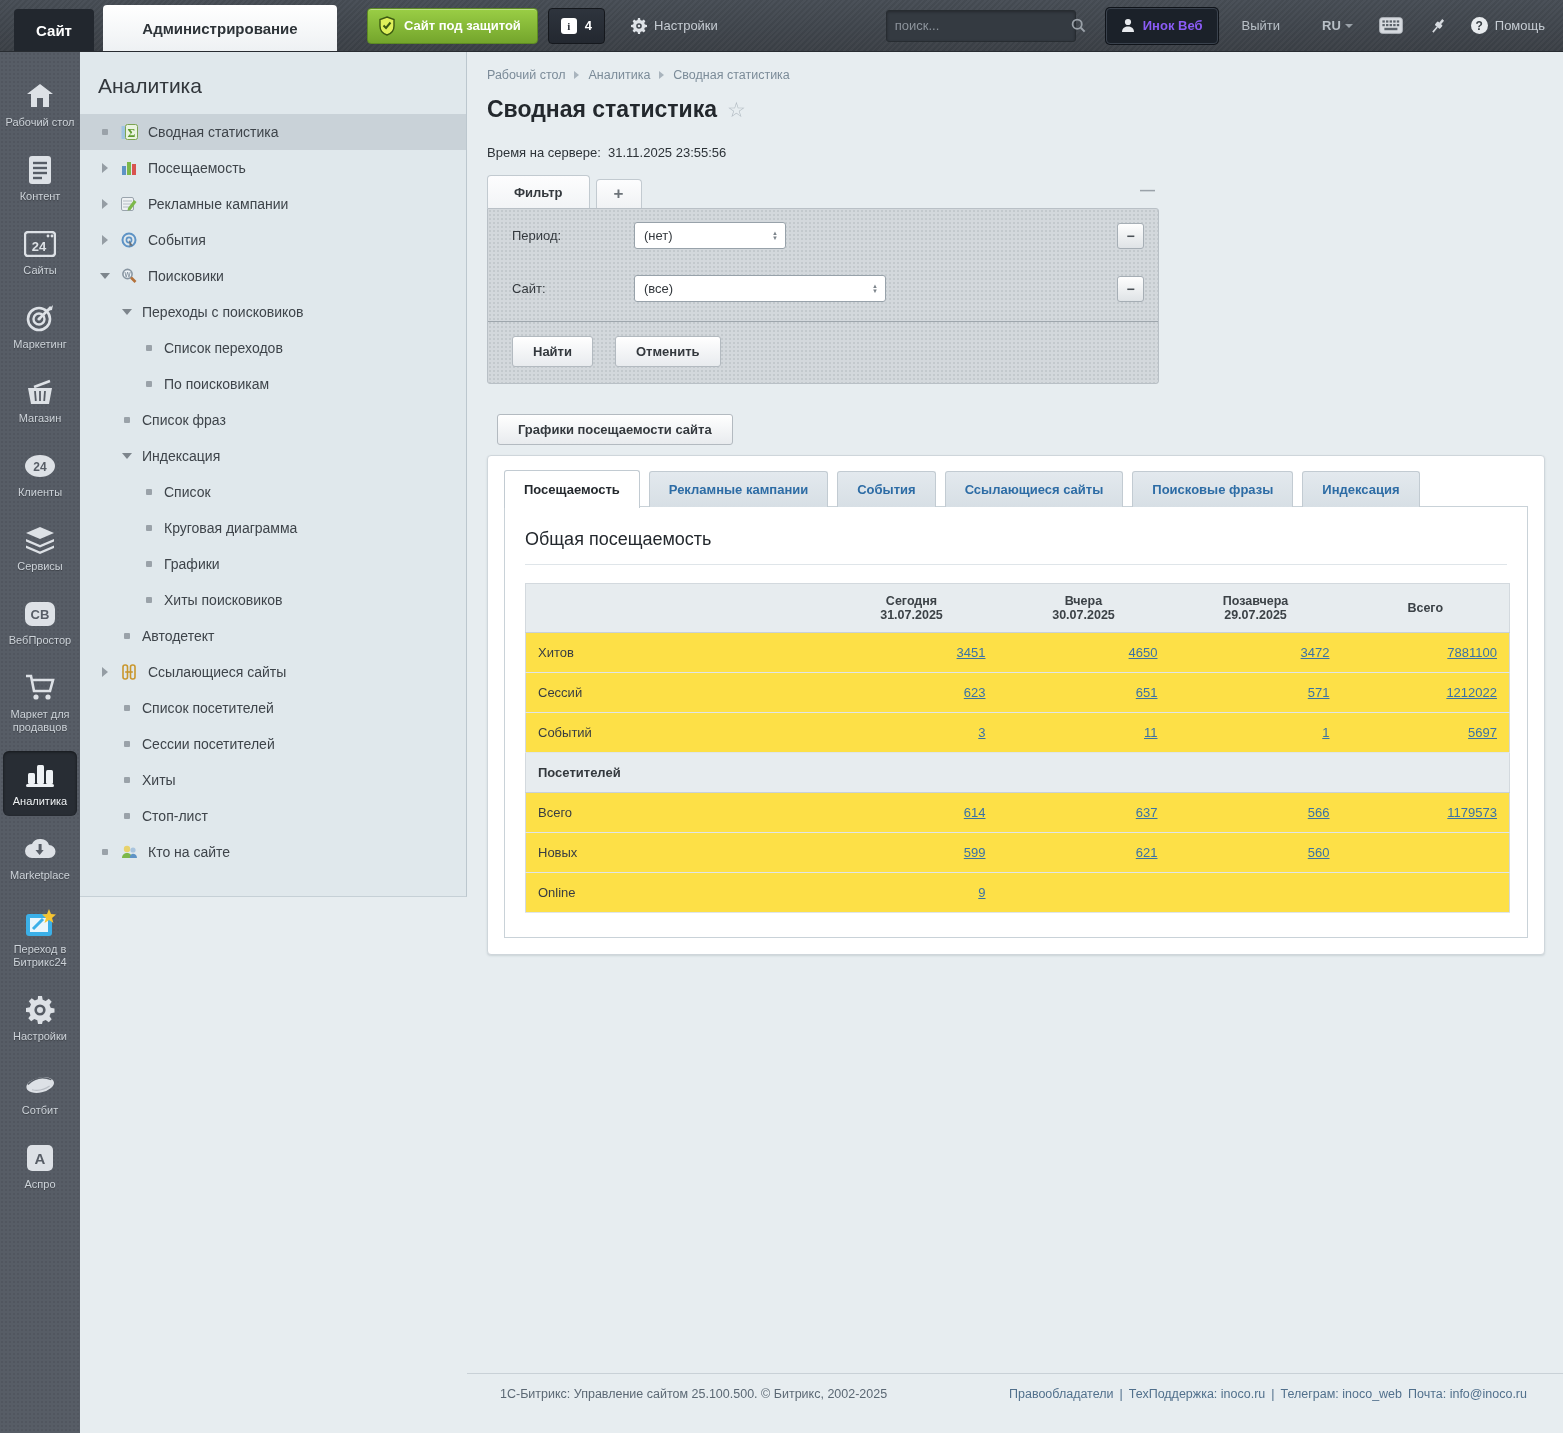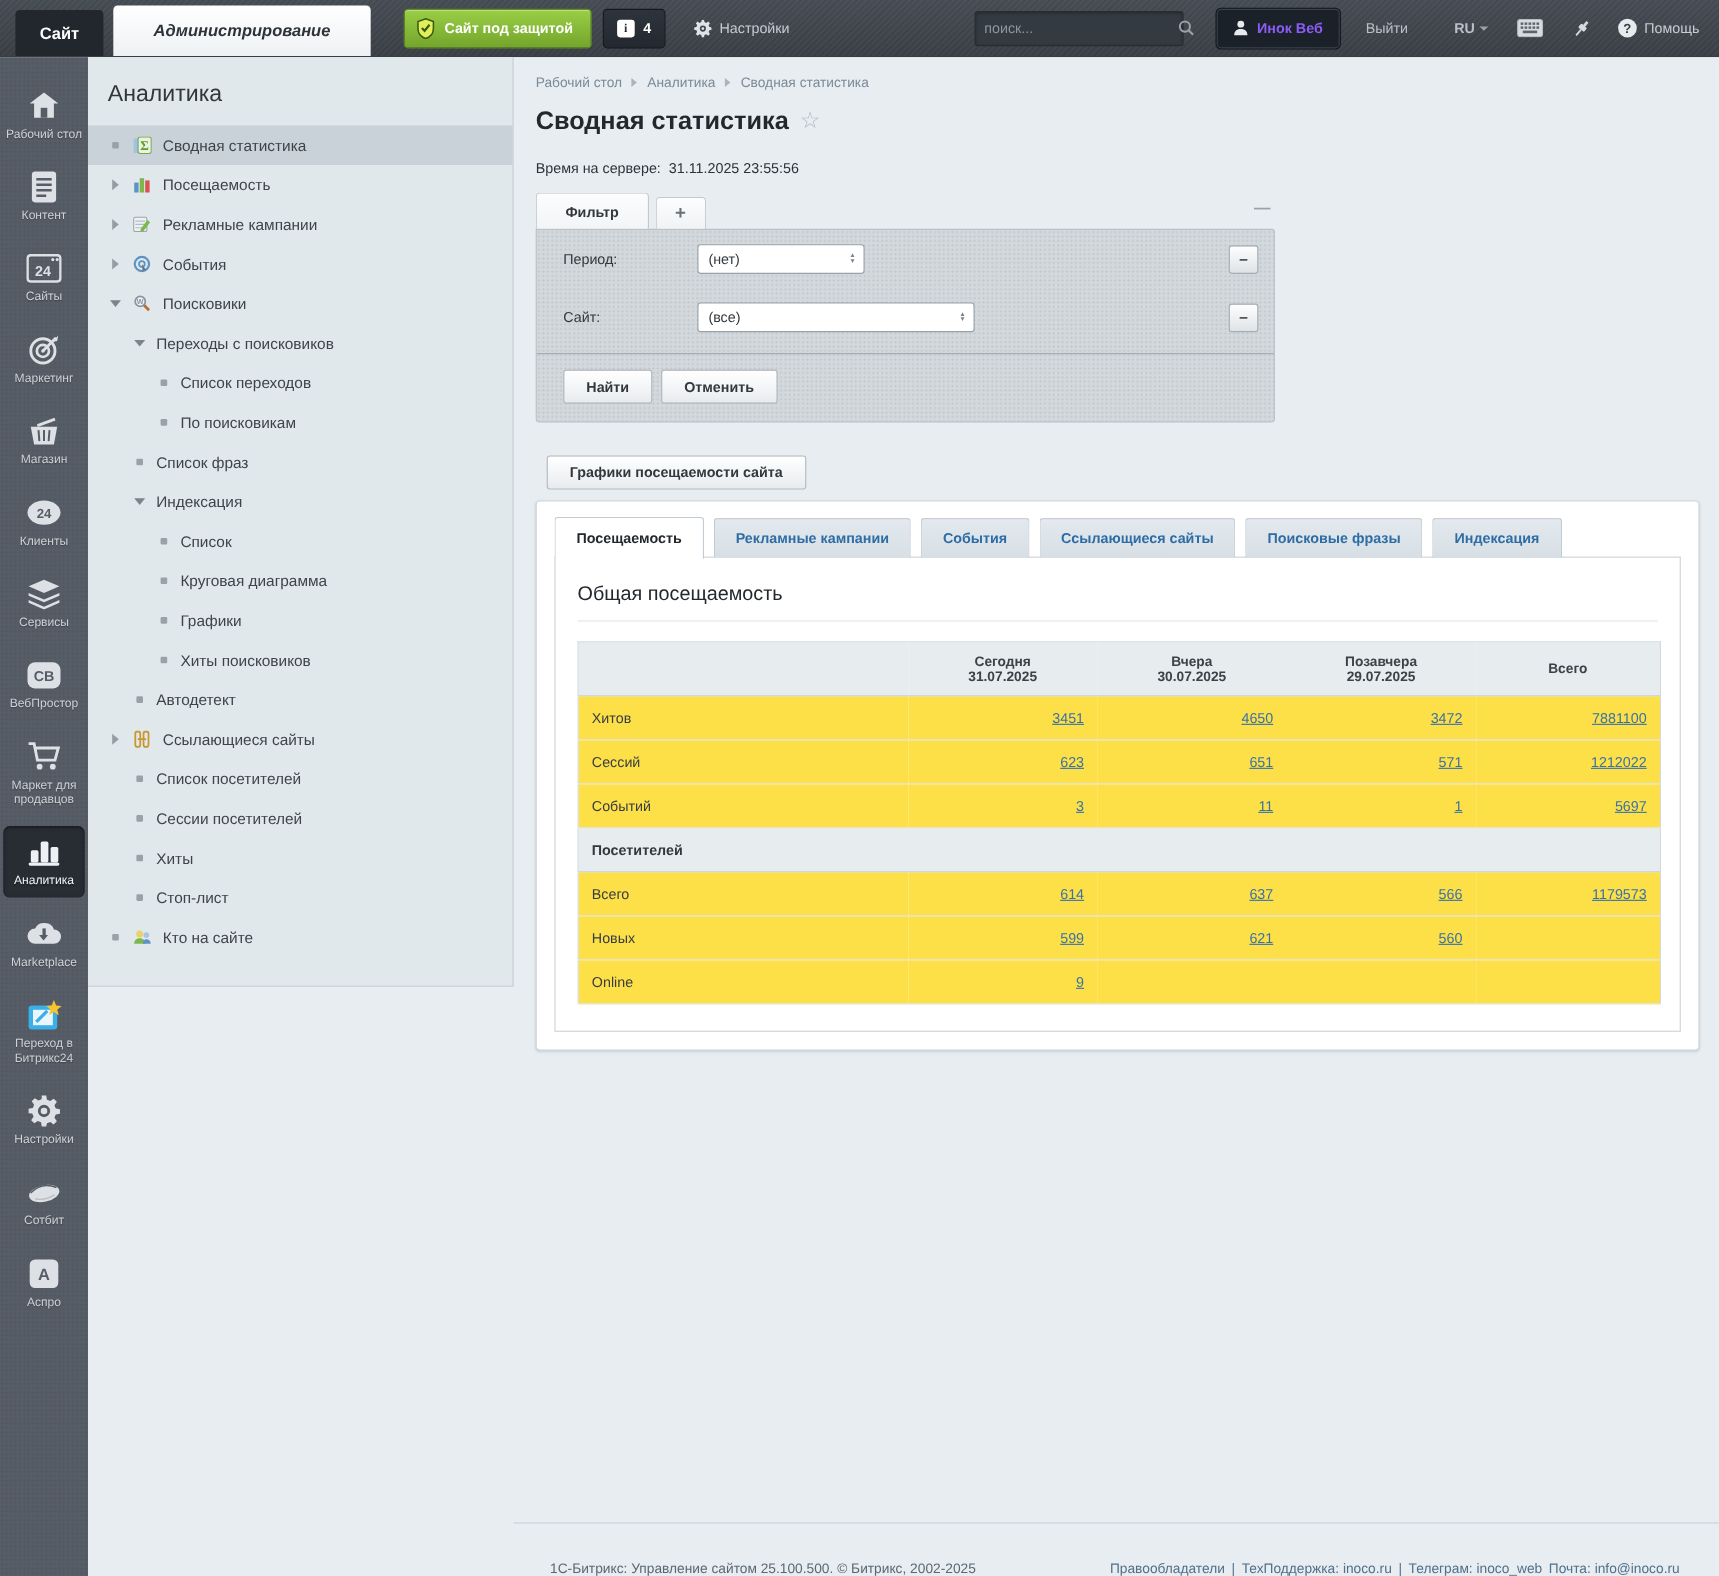--- a/index.html
+++ b/index.html
@@ -27,21 +27,20 @@
     display:flex; align-items:center; justify-content:center;
     align-self:flex-end;
   }
   .tab-admin {
     margin:6px 0 0 9px; height:46px; width:234px;
     background:linear-gradient(#ffffff,#eef1f3);
     border-radius:4px 4px 0 0;
     color:#2d3338; font-size:15px; font-weight:bold;
     display:flex; align-items:center; justify-content:center;
     align-self:flex-end;
-    font-style:italic;
   }
   .btn-protected {
     margin-left:30px; height:36px; padding:0 16px 0 10px;
     background:linear-gradient(#9ace45,#74a52c);
     border:1px solid #5d8a23; border-radius:4px;
     color:#fff; font-size:13px; font-weight:bold;
     display:flex; align-items:center; gap:8px;
     box-shadow:inset 0 1px 0 rgba(255,255,255,.35);
   }
   .btn-counter {
@@ -149,21 +148,21 @@
   .sel-period { width:152px; }
   .sel-site { width:252px; }
   .stepper { display:flex; flex-direction:column; line-height:5px; color:#7c848b; font-size:6px; }
   .frm-spacer { flex:1; }
   .fremove {
     width:27px; height:26px; background:linear-gradient(#fefefe,#dfe3e6);
     border:1px solid #a6aeb5; border-radius:3px; color:#4a5056; font-weight:bold;
     display:flex; align-items:center; justify-content:center; font-size:14px;
   }
   .fdivider { border-top:1px solid #9fa7ad; margin:6px 0 0; }
-  .factions { padding:14px 14px 16px 24px; display:flex; gap:8px; }
+  .factions { padding:14px 14px 16px 24px; display:flex; gap:22px; }
   .btn {
     height:31px; padding:0 20px; background:linear-gradient(#ffffff,#e8ebee);
     border:1px solid #b3bac0; border-radius:3px;
     font-size:13px; font-weight:bold; color:#33383d;
     display:flex; align-items:center; font-family:"Liberation Sans",sans-serif;
   }
 
   
   .graphs-btn { margin:30px 0 0 30px; display:inline-flex; }
   .panel {
@@ -188,23 +187,23 @@
     padding:10px 10px; text-align:center; border-bottom:1px solid #c9d1d7;
   }
   table.stats th.h-label { text-align:left; }
   table.stats td { padding:0 12px; height:40px; border-bottom:1px solid #dfe5e9; color:#383d42; background:#fde047; }
   table.stats td.num { text-align:right; }
   table.stats a { color:#3a72a7; }
   table.stats td.sec { background:#e7ecef; font-weight:bold; color:#33383d; border-top:1px solid #c9d1d7; border-bottom:1px solid #c9d1d7; }
 
   
   .footer {
-    position:absolute; left:0; right:0; bottom:0; height:49px;
+    position:absolute; left:0; right:0; bottom:0; height:60px;
     border-top:1px solid #c9d1d7;
-    display:flex; justify-content:space-between; align-items:flex-end;
+    display:flex; justify-content:space-between; align-items:flex-start;
     padding:13px 36px 0 33px; font-size:12.5px; color:#5b6874;
   }
   .footer a { color:#51708c; text-decoration:none; }
   .foot-right { display:flex; gap:6px; align-items:center; color:#51708c; }
 
   svg { display:block; }
 </style>
 </head>
 <body>
 

